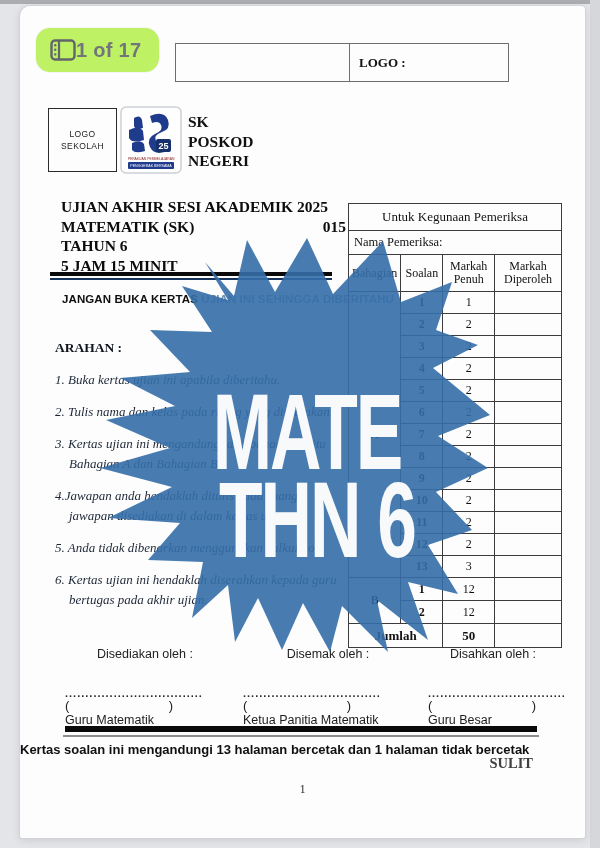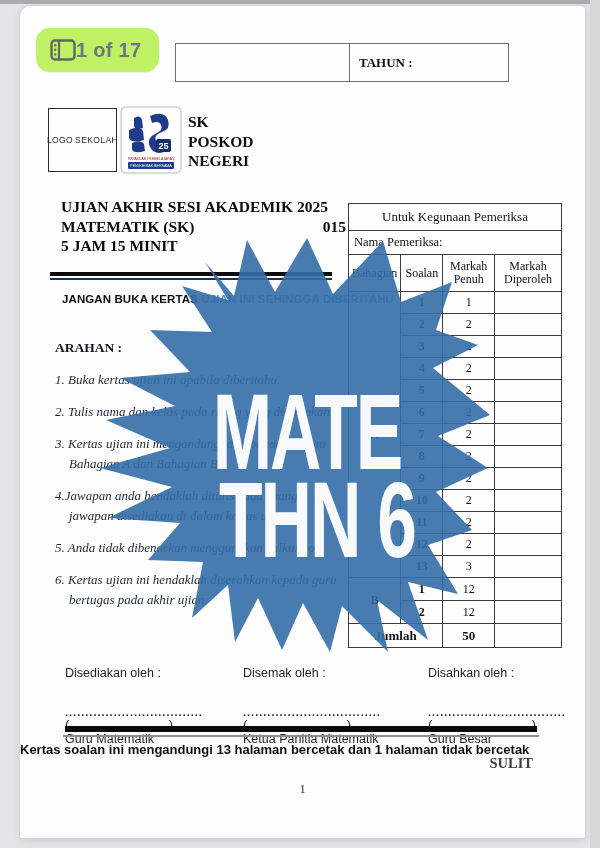--- a/index.html
+++ b/index.html
@@ -25,21 +25,21 @@
     box-shadow:0 0 0 1px rgba(0,0,0,.03);
   }
   .pill-text{font-size:20px;font-weight:700;color:#72767b;letter-spacing:.3px;}
   
   .tahun-table{left:155px;top:37px;width:332px;height:37px;border:1px solid #6e6e6e;display:flex;}
   .tahun-left{width:173px;border-right:1px solid #6e6e6e;}
   .tahun-right{flex:1;display:flex;align-items:center;padding-left:9px;
     font-family:"Liberation Serif",serif;font-weight:700;font-size:13px;color:#111;}
   
   .logo-box{left:28px;top:102px;width:67px;height:62px;border:1.5px solid #2b2b2b;
-    display:flex;flex-direction:row;align-items:center;justify-content:center;gap:2px;}
+    display:flex;flex-direction:column;align-items:center;justify-content:center;gap:2px;}
   .logo-box span{font-size:8.5px;color:#222;letter-spacing:.4px;}
   .logo-svg{left:100px;top:100px;}
   .school-name{left:168px;top:106px;font-family:"Liberation Serif",serif;font-weight:700;
     font-size:15.5px;line-height:19.5px;color:#101010;}
   
   .title-block{left:41px;top:191px;width:285px;font-family:"Liberation Serif",serif;
     font-weight:700;font-size:15.5px;line-height:19.5px;color:#0c0c0c;}
   .title-line2{display:flex;justify-content:space-between;}
   .rule-double{left:30px;top:266px;width:282px;}
   .rule-thick{height:4px;background:#0a0a0a;}
@@ -68,21 +68,21 @@
   
   .star-svg{left:75px;top:226px;width:400px;height:425px;z-index:5;pointer-events:none;}
   .wm{z-index:6;pointer-events:none;color:#f7f9fa;text-align:center;line-height:1;
     font-family:"Liberation Sans",sans-serif;white-space:nowrap;}
   .wm1{left:67px;top:324px;width:440px;font-size:58px;font-weight:400;letter-spacing:14px;}
   .wm2{left:67px;top:372px;width:440px;font-size:108px;font-weight:700;letter-spacing:-3px;
     transform:scaleX(.66);transform-origin:50% 50%;}
   .wm3{left:77px;top:460px;width:440px;font-size:108px;font-weight:700;letter-spacing:-3px;
     transform:scaleX(.66);transform-origin:50% 50%;}
   
-  .sig-block{top:660px;height:84px;color:#1c1c1c;}
+  .sig-block{top:641px;height:84px;color:#1c1c1c;text-align:center;}
   .sig-head{font-size:12.5px;color:#222;}
   .sig-dots{position:absolute;top:40px;left:0;font-size:11px;font-weight:700;letter-spacing:1px;color:#2a2a2a;}
   .sig-paren{position:absolute;top:51px;left:0;width:108px;display:flex;justify-content:space-between;font-size:13px;}
   .sig-label{position:absolute;top:66px;left:0;font-size:12.5px;}
   
   .foot-rule-thick{left:45px;top:720px;width:472px;height:6px;background:#0a0a0a;}
   .foot-rule-thin{left:43px;top:729px;width:476px;height:1.5px;background:#8d8d8d;}
   .foot-note{left:0;top:736px;width:565px;text-align:left;font-size:13px;font-weight:700;color:#101010;}
   .sulit{right:52px;top:749px;font-family:"Liberation Serif",serif;font-weight:700;font-size:14.5px;color:#404040;}
   .page-num{left:0;top:777px;width:565px;text-align:center;font-family:"Liberation Serif",serif;font-size:11.5px;color:#222;}
@@ -90,21 +90,21 @@
 </head>
 <body>
 
 <div class="abs top-edge"></div>
 <div class="abs right-band"></div>
 
 <div class="abs page">
 
   <div class="abs tahun-table">
     <div class="tahun-left"></div>
-    <div class="tahun-right">TAHUN :</div>
+    <div class="tahun-right">LOGO :</div>
   </div>
 
   <div class="abs logo-box">
     <span>LOGO</span>
     <span>SEKOLAH</span>
   </div>
 
   <svg class="abs logo-svg" width="62" height="68" viewBox="0 0 62 68">
     <rect x="1" y="1" width="60" height="66" rx="5" fill="#fefefe" stroke="#ccd0d6" stroke-width="1.5"></rect>
 
@@ -125,20 +125,21 @@
     <div>POSKOD</div>
     <div>NEGERI</div>
   </div>
 
   <div class="abs title-block">
     <div>UJIAN AKHIR SESI AKADEMIK 2025</div>
     <div class="title-line2">
       <span>MATEMATIK (SK)</span>
       <span>015</span>
     </div>
+    <div>TAHUN 6</div>
     <div>5 JAM 15 MINIT</div>
   </div>
 
   <div class="abs rule-double">
     <div class="rule-thick"></div>
     <div class="rule-thin"></div>
   </div>
 
   <div class="abs notice">
     <span>JANGAN BUKA KERTAS</span><span id="notice-blue" style="color: rgb(109, 143, 176);"> UJIAN INI SEHINGGA DIBERITAHU</span>

